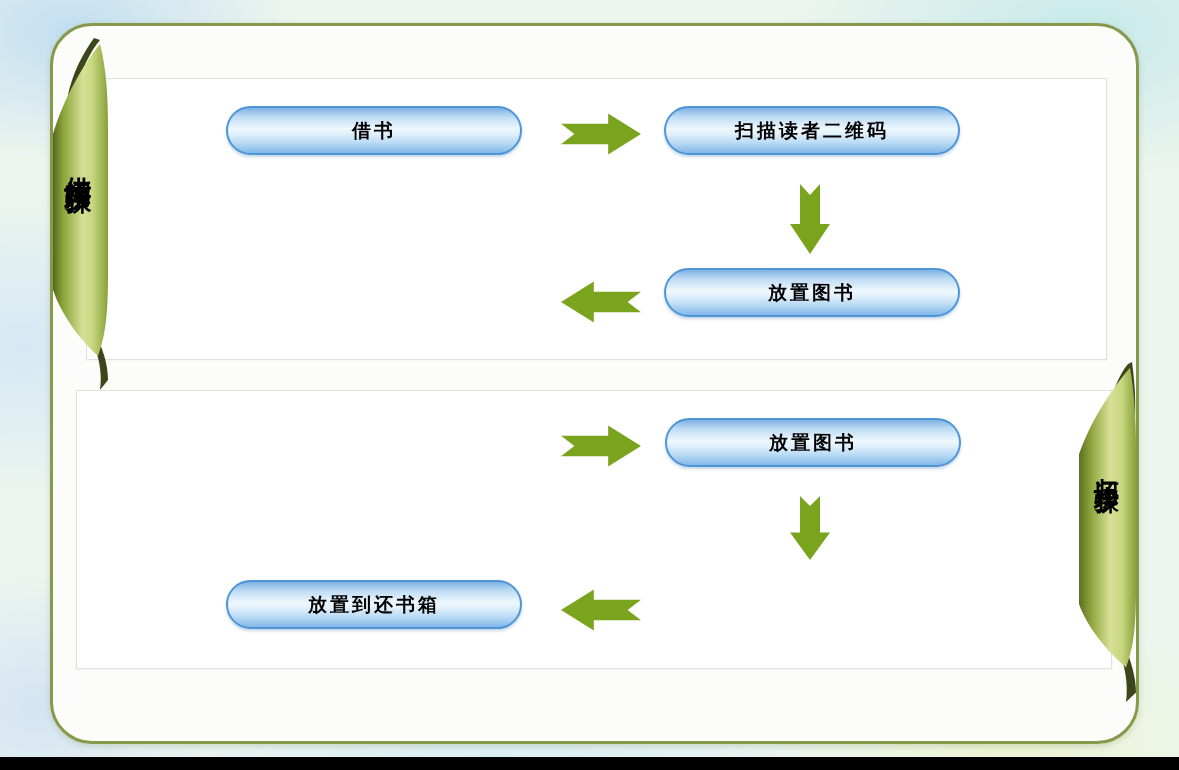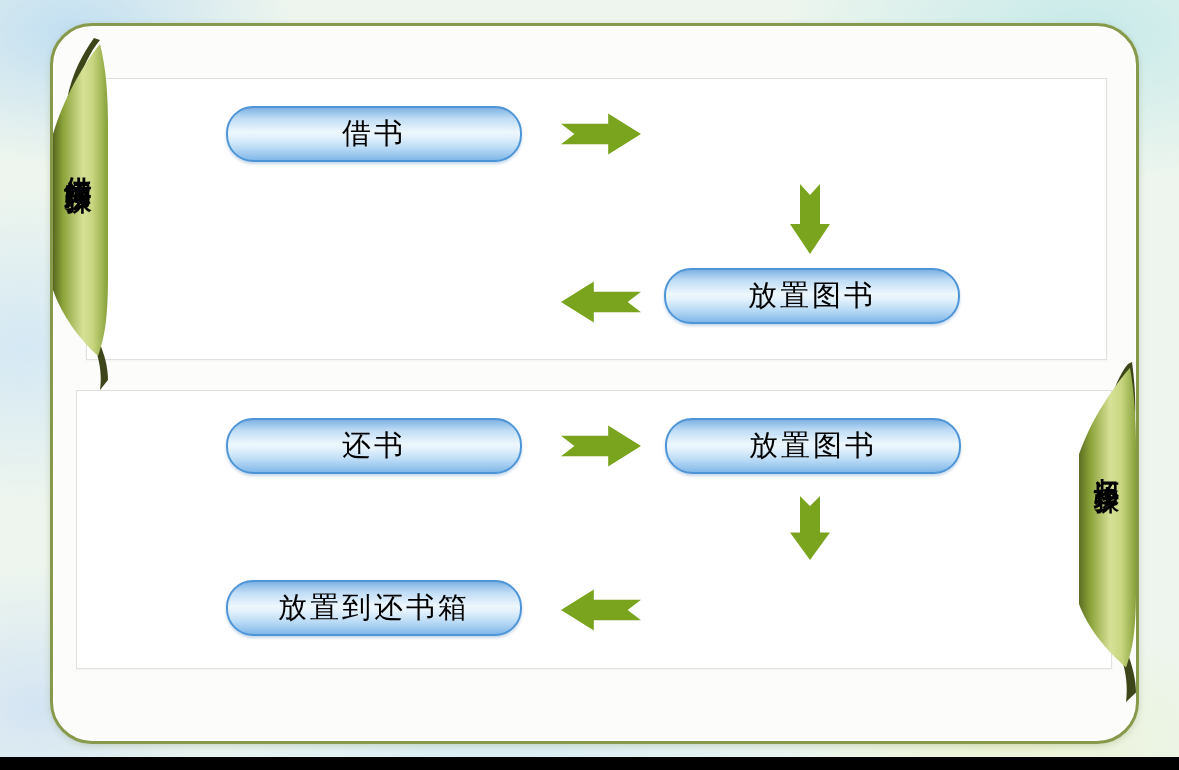--- a/index.html
+++ b/index.html
@@ -22,25 +22,25 @@
     box-shadow:0 2px 6px rgba(110,130,70,.25), inset 0 0 0 1px rgba(255,255,255,.8);
   }
   .panel{
     position:absolute;background:#ffffff;border:1px solid #dfe1dc;
     box-shadow:0 1px 2px rgba(0,0,0,.04);
   }
   .panel.top{left:86px;top:78px;width:1019px;height:280px;}
   .panel.bottom{left:76px;top:390px;width:1034px;height:277px;}
 
   .flow-btn{
-    position:absolute;width:296px;height:56px;border-radius:27px;box-sizing:border-box;
+    position:absolute;width:296px;height:49px;border-radius:27px;box-sizing:border-box;
     border:2px solid #4e95d8;
     background:linear-gradient(180deg,#7fb2e3 0%,#bfdcf5 20%,#edf7fd 46%,#e4f2fc 56%,#bcdcf6 76%,#82b8e8 100%);
     display:flex;align-items:center;justify-content:center;
-    font-weight:normal;font-size:29px;letter-spacing:3px;color:#000;
+    font-weight:bold;font-size:19px;letter-spacing:3px;color:#000;
     box-shadow:0 2px 3px rgba(90,140,190,.35);
     white-space:nowrap;
   }
   .arrow{position:absolute;}
   .ribbon-svg{position:absolute;}
   .ribbon-text{
     position:absolute;writing-mode:vertical-rl;text-orientation:upright;
     font-weight:bold;color:#000;line-height:1;z-index:6;
   }
   .ribbon-text.left{left:64px;top:156px;font-size:27px;letter-spacing:3px;}
@@ -83,33 +83,33 @@
         <stop offset="1" stop-color="#87a039"></stop>
       </linearGradient>
     </defs>
     <path fill="#3d461a" d="M62 2 C54 12 47 28 43 48 L69 60 C70 36 68 16 66 0 Z"></path>
     <path fill="#3d461a" d="M56 310 C60 324 62 338 60 354 L70 344 C70 330 66 316 62 304 Z"></path>
     <path fill="url(#ribGradR)" d="M64 6 C68 30 70 56 70 92 L70 236 C70 284 66 300 60 318 C42 302 22 278 13 252 L13 96 C25 60 46 28 64 6 Z"></path>
   </svg>
   <div class="ribbon-text right">归还步骤</div>
 
   <div class="flow-btn" style="left:226px;top:106px;">借书</div>
+  <div class="flow-btn" style="left:664px;top:106px;">扫描读者二维码</div>
   <div class="flow-btn" style="left:664px;top:268px;">放置图书</div>
 
   <svg class="arrow" style="left:561px;top:113px;" width="80" height="42" viewBox="0 0 78 40">
     <polygon fill="#7aa41e" points="0,10 46,10 46,0 78,20 46,40 46,30 0,30 13,20"></polygon>
   </svg>
   <svg class="arrow" style="left:790px;top:184px;" width="40" height="70" viewBox="0 0 40 70">
     <polygon fill="#7aa41e" points="10,0 20,11 30,0 30,40 40,40 20,70 0,40 10,40"></polygon>
   </svg>
   <svg class="arrow" style="left:561px;top:281px;" width="80" height="42" viewBox="0 0 78 40">
     <polygon fill="#7aa41e" points="78,10 32,10 32,0 0,20 32,40 32,30 78,30 65,20"></polygon>
   </svg>
 
-  <div class="flow-btn" style="left:226px;top:418px;">还书</div>
   <div class="flow-btn" style="left:665px;top:418px;">放置图书</div>
   <div class="flow-btn" style="left:226px;top:580px;">放置到还书箱</div>
 
   <svg class="arrow" style="left:561px;top:425px;" width="80" height="42" viewBox="0 0 78 40">
     <polygon fill="#7aa41e" points="0,10 46,10 46,0 78,20 46,40 46,30 0,30 13,20"></polygon>
   </svg>
   <svg class="arrow" style="left:790px;top:496px;" width="40" height="64" viewBox="0 0 40 70" preserveAspectRatio="none">
     <polygon fill="#7aa41e" points="10,0 20,11 30,0 30,40 40,40 20,70 0,40 10,40"></polygon>
   </svg>
   <svg class="arrow" style="left:561px;top:589px;" width="80" height="42" viewBox="0 0 78 40">

